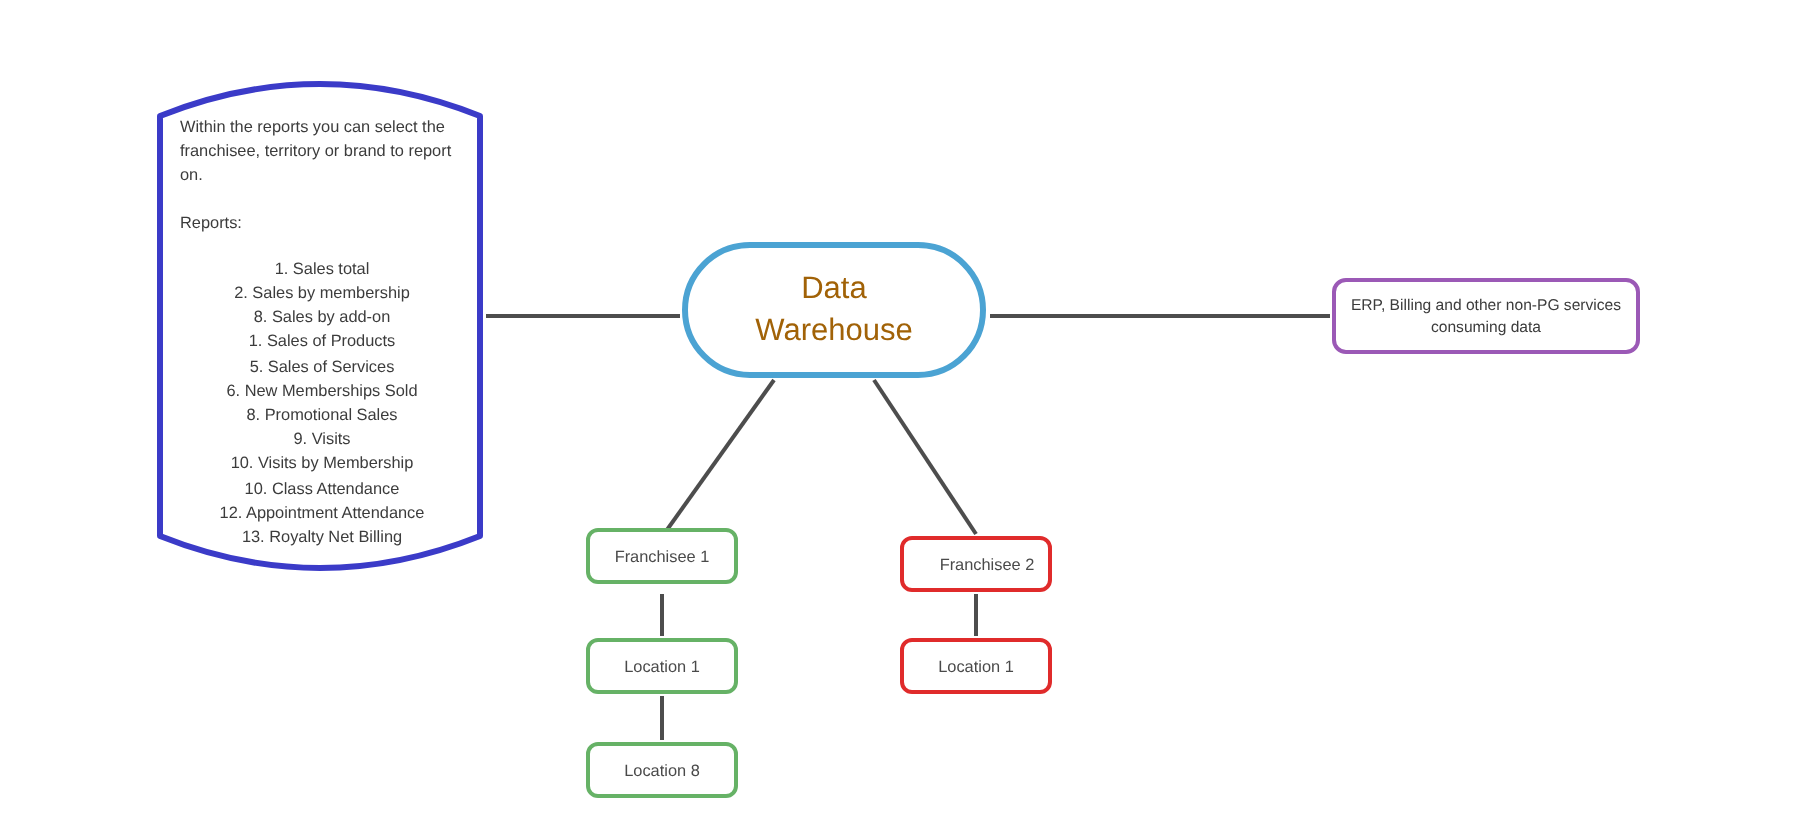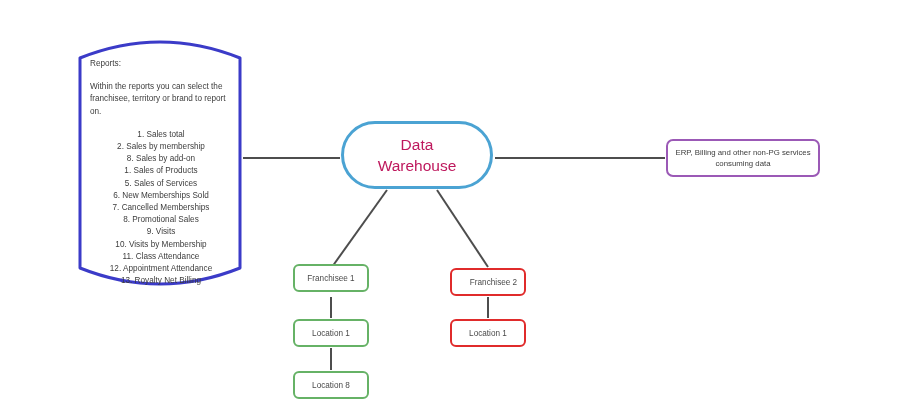--- a/index.html
+++ b/index.html
@@ -81,21 +81,21 @@
   
   #data-warehouse {
     left: 341px;
     top: 121px;
     width: 152px;
     height: 68px;
     border: 3px solid #4ba3d3;
     border-radius: 34px;
     font-size: 15.5px;
     line-height: 21px;
-    color: #be185d;
+    color: #a16207;
   }
 
   
   #erp-box {
     left: 666px;
     top: 139px;
     width: 154px;
     height: 38px;
     border: 2px solid #9b59b6;
     border-radius: 7px;
@@ -135,34 +135,33 @@
     <line x1="331" y1="297" x2="331" y2="318" stroke="#4d4d4d" stroke-width="2"></line>
     <line x1="331" y1="348" x2="331" y2="370" stroke="#4d4d4d" stroke-width="2"></line>
     <line x1="488" y1="297" x2="488" y2="318" stroke="#4d4d4d" stroke-width="2"></line>
   </svg>
 
   <div class="node" id="reports-store">
     <svg class="store-svg" viewBox="0 0 164 262" xmlns="http://www.w3.org/2000/svg">
       <path d="M 2 26 Q 82 -6 162 26 L 162 236 Q 82 268 2 236 Z" fill="#ffffff" stroke="#3b3bc8" stroke-width="3" stroke-linejoin="round"></path>
     </svg>
     <div id="reports-body">
+      <div id="reports-intro">Within the reports you can select the franchisee, territory or brand to report on.</div>
       <div id="reports-heading">Reports:</div>
-      <div id="reports-intro">Within the reports you can select the franchisee, territory or brand to report on.</div>
       <ul id="reports-list">
         <li>1. Sales total</li>
         <li>2. Sales by membership</li>
         <li>8. Sales by add-on</li>
         <li>1. Sales of Products</li>
         <li>5. Sales of Services</li>
         <li>6. New Memberships Sold</li>
-        <li>7. Cancelled Memberships</li>
         <li>8. Promotional Sales</li>
         <li>9. Visits</li>
         <li>10. Visits by Membership</li>
-        <li>11. Class Attendance</li>
+        <li>10. Class Attendance</li>
         <li>12. Appointment Attendance</li>
         <li>13. Royalty Net Billing</li>
       </ul>
     </div>
   </div>
 
   <div class="node" id="data-warehouse">
     <div>
       <span>Data</span><br>
       <span>Warehouse</span>

